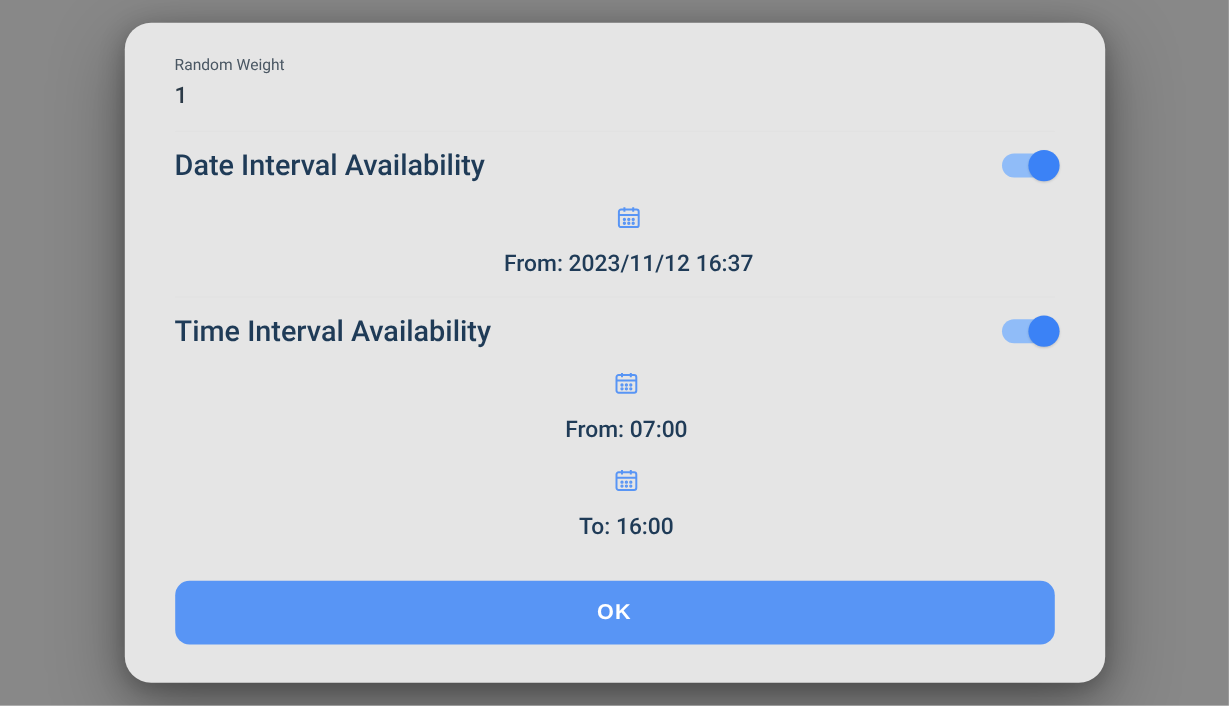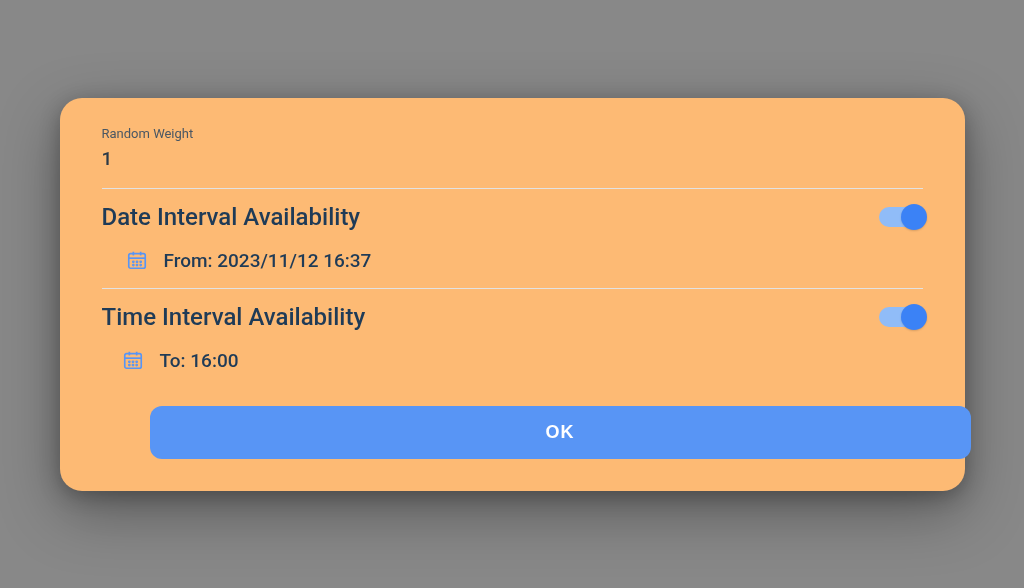--- a/index.html
+++ b/index.html
@@ -10,23 +10,23 @@
     body {
       font-family: -apple-system, BlinkMacSystemFont, 'Segoe UI', Roboto, Helvetica, Arial, sans-serif;
       background: #888;
       width: 1024px;
       height: 588px;
       display: flex;
       align-items: center;
       justify-content: center;
     }
     .card {
-      background: #fdba74;
+      background: #e5e5e5;
       border-radius: 22px;
-      width: 905px;
+      width: 817px;
       padding: 28px 42px 32px 42px;
       box-shadow: 0 20px 60px rgba(0, 0, 0, 0.35), 0 5px 20px rgba(0,0,0,0.25);
     }
     .section {
       border-bottom: 1px solid #e2e2e2;
       padding-bottom: 6px;
     }
     .section:last-of-type {
       border-bottom: none;
     }
@@ -52,20 +52,21 @@
     .section-title {
       color: #1f3b57;
       font-size: 24px;
       font-weight: 500;
     }
     .row {
       display: flex;
       align-items: center;
       gap: 16px;
       padding: 10px 0 10px 24px;
+      flex-direction: column;
     }
     .row-text {
       color: #1f3b57;
       font-size: 19px;
       font-weight: 500;
     }
     .toggle {
       position: relative;
       width: 44px;
       height: 20px;
@@ -95,21 +96,20 @@
       background: #5895f5;
       color: #ffffff;
       border: none;
       border-radius: 12px;
       padding: 16px 0;
       font-size: 18px;
       font-weight: 600;
       letter-spacing: 1px;
       cursor: pointer;
       margin-top: 18px;
-      margin-left: 48px;
     }
     .time-section .row {
       padding-left: 20px;
     }
   </style>
 </head>
 <body>
 
 <div class="card">
 
@@ -151,19 +151,34 @@
         <line x1="3" y1="10" x2="21" y2="10"></line>
         <line x1="8" y1="3" x2="8" y2="7"></line>
         <line x1="16" y1="3" x2="16" y2="7"></line>
         <circle cx="8" cy="14" r="0.6" fill="#5895f5"></circle>
         <circle cx="12" cy="14" r="0.6" fill="#5895f5"></circle>
         <circle cx="16" cy="14" r="0.6" fill="#5895f5"></circle>
         <circle cx="8" cy="17.5" r="0.6" fill="#5895f5"></circle>
         <circle cx="12" cy="17.5" r="0.6" fill="#5895f5"></circle>
         <circle cx="16" cy="17.5" r="0.6" fill="#5895f5"></circle>
       </svg>
+      <div class="row-text">From: 07:00</div>
+    </div>
+    <div class="row">
+      <svg class="calendar-icon" viewBox="0 0 24 24" fill="none" stroke="#5895f5" stroke-width="1.8">
+        <rect x="3" y="5" width="18" height="16" rx="2"></rect>
+        <line x1="3" y1="10" x2="21" y2="10"></line>
+        <line x1="8" y1="3" x2="8" y2="7"></line>
+        <line x1="16" y1="3" x2="16" y2="7"></line>
+        <circle cx="8" cy="14" r="0.6" fill="#5895f5"></circle>
+        <circle cx="12" cy="14" r="0.6" fill="#5895f5"></circle>
+        <circle cx="16" cy="14" r="0.6" fill="#5895f5"></circle>
+        <circle cx="8" cy="17.5" r="0.6" fill="#5895f5"></circle>
+        <circle cx="12" cy="17.5" r="0.6" fill="#5895f5"></circle>
+        <circle cx="16" cy="17.5" r="0.6" fill="#5895f5"></circle>
+      </svg>
       <div class="row-text">To: 16:00</div>
     </div>
   </div>
 
   <button class="ok-button">OK</button>
 
 </div>
 
 </body></html>

